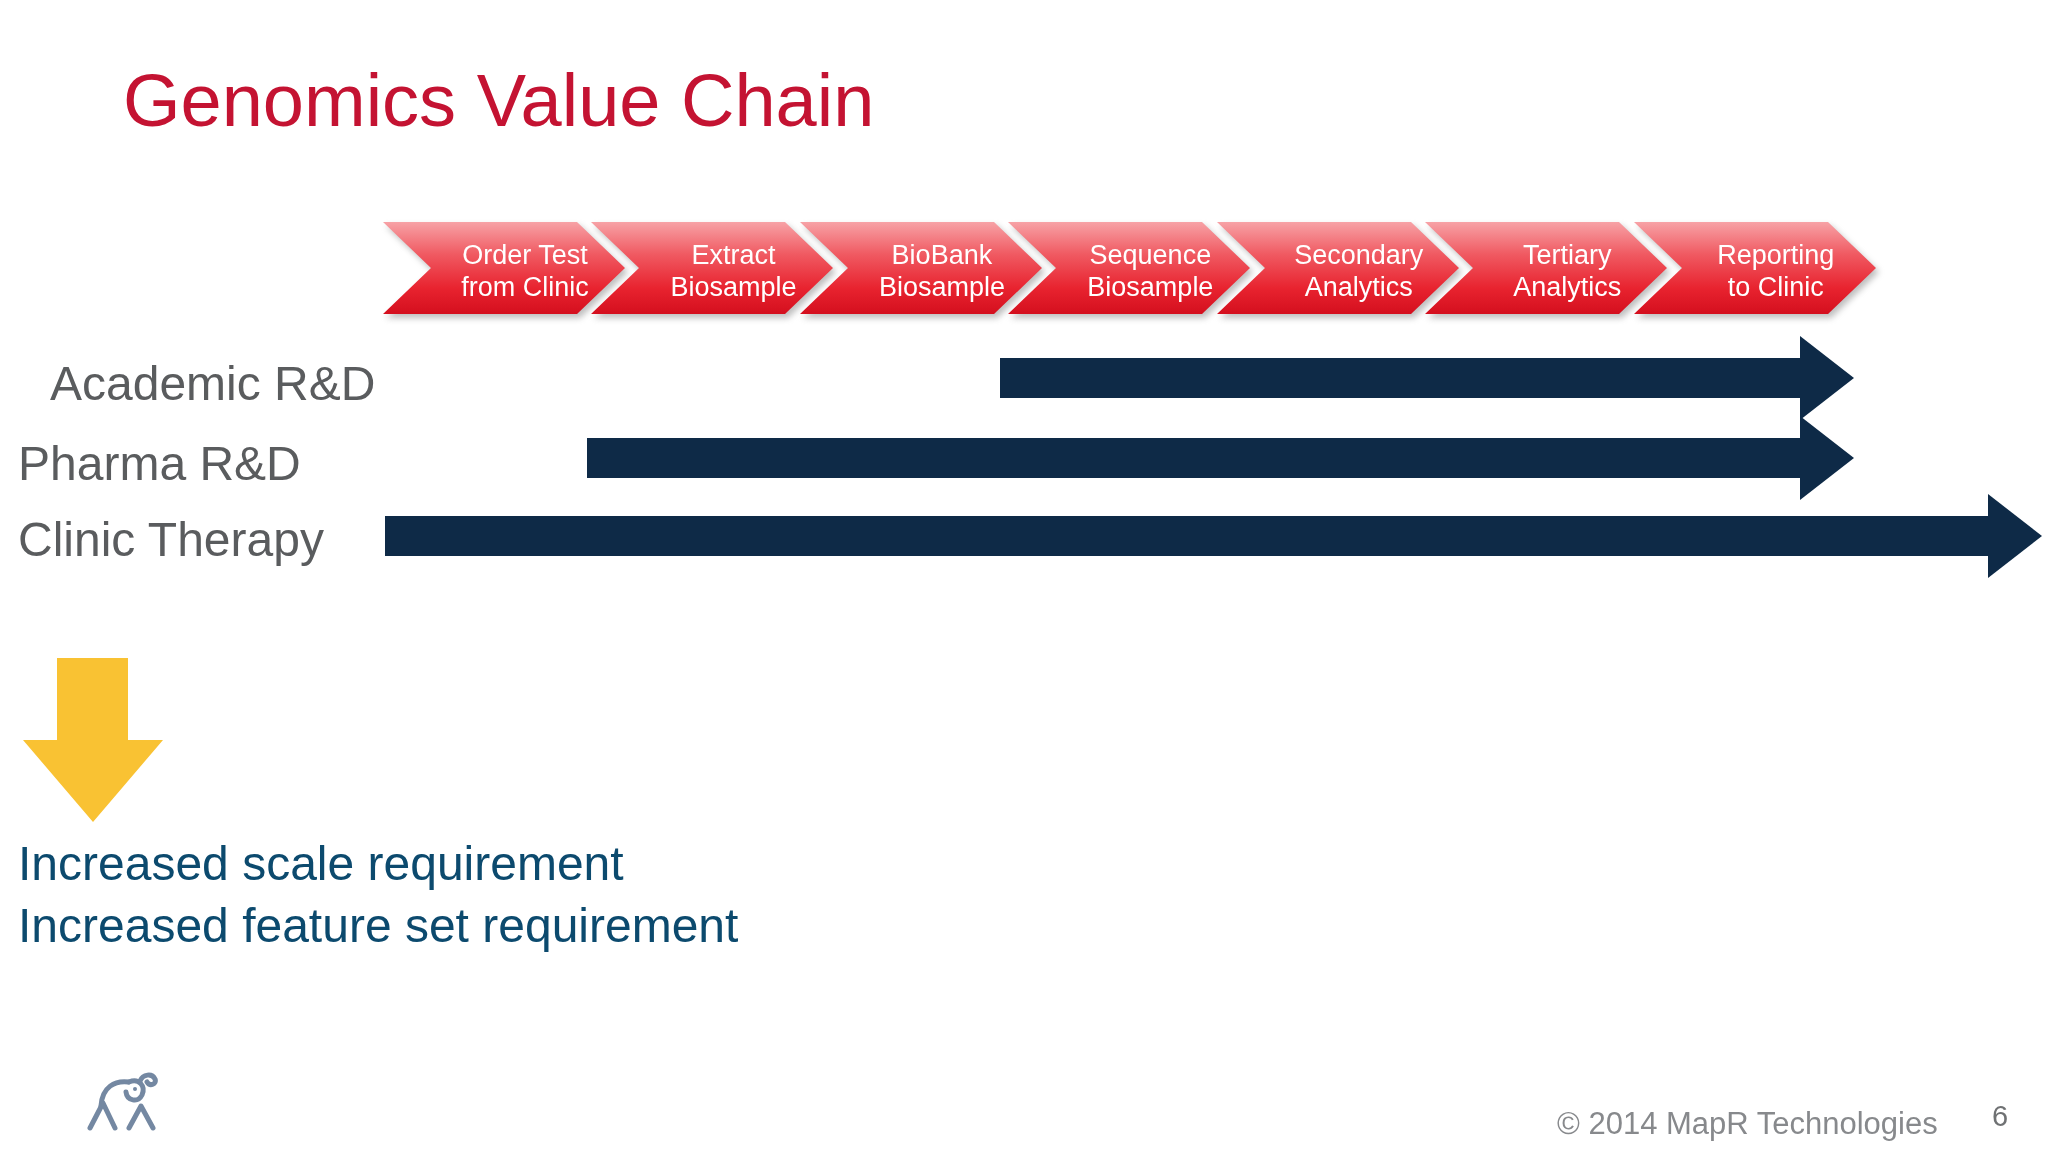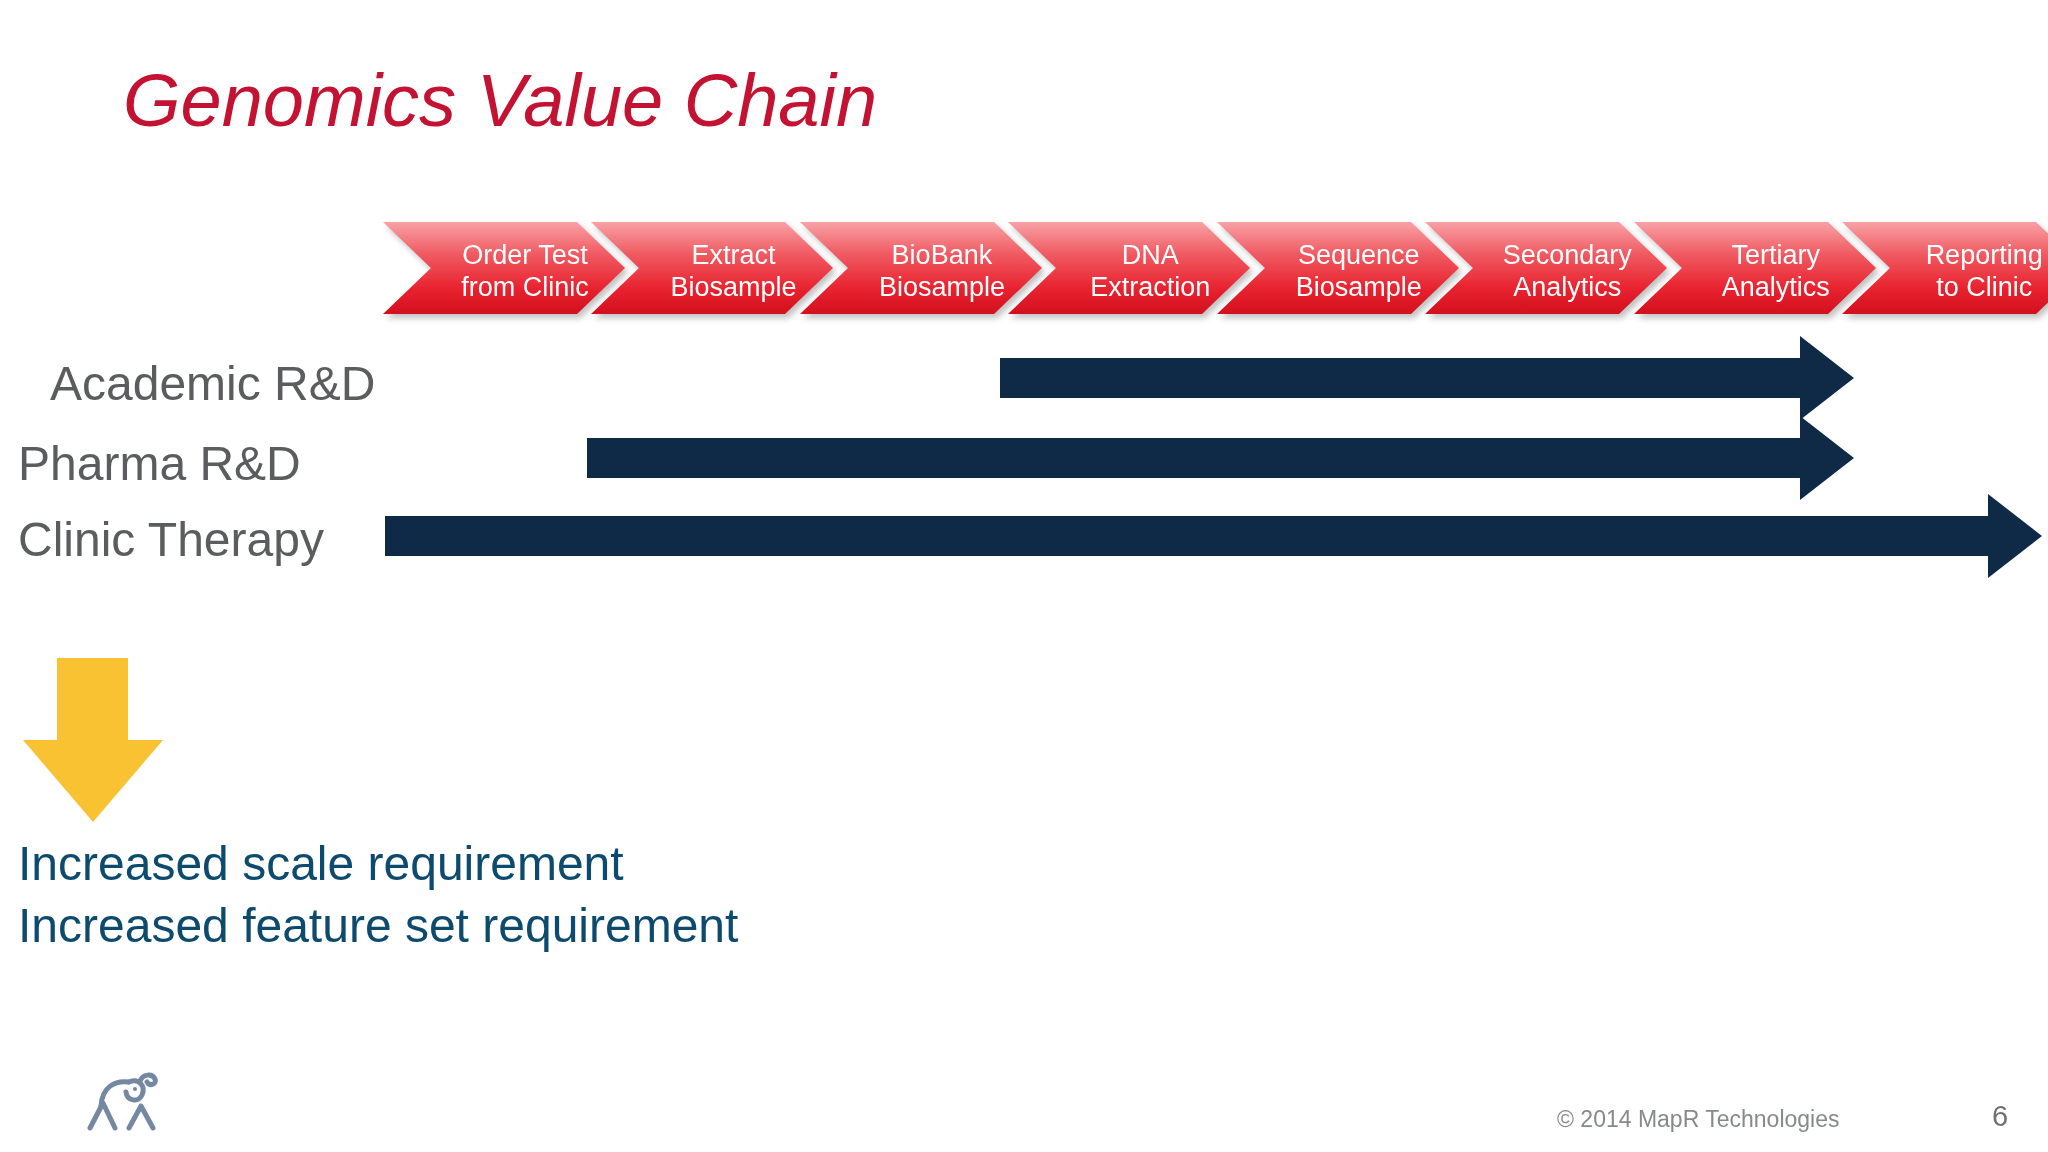--- a/index.html
+++ b/index.html
@@ -1,20 +1,20 @@
 <!DOCTYPE html>
 <html><head>
 <meta charset="utf-8">
 <style>
   html,body{margin:0;padding:0;background:#e9e9e9;}
   .slide{position:relative;width:2048px;height:1152px;background:#ffffff;overflow:hidden;
          font-family:"Liberation Sans", sans-serif;}
 
   .title{position:absolute;left:123px;top:58px;font-size:74px;font-weight:400;
-         color:#c41332;letter-spacing:0;font-style:italic;}
+         color:#c41332;letter-spacing:0;}
 
   
   .chev-band{position:absolute;left:383px;top:222px;height:92px;white-space:nowrap;}
   .chev{position:relative;display:inline-block;width:252px;height:100px;margin-right:-48px;vertical-align:top;}
   .chev svg{position:absolute;left:0;top:0;filter:drop-shadow(3px 4px 3px rgba(110,110,110,.45));}
   .chev-label{position:absolute;left:50px;right:18px;top:0;bottom:0;display:flex;flex-direction:column;
               align-items:center;justify-content:center;color:#ffffff;font-size:27px;line-height:1.18;
               text-align:center;}
 
   
@@ -24,21 +24,21 @@
   .nav-body{position:absolute;height:40px;background:#0e2a47;}
   .nav-head{position:absolute;width:0;height:0;border-top:42px solid transparent;
             border-bottom:42px solid transparent;border-left:54px solid #0e2a47;}
 
   
   .big-down{position:absolute;left:22px;top:658px;}
   .notes{position:absolute;left:18px;top:833px;font-size:48px;line-height:62px;color:#0c4a6e;}
 
   
   .elephant{position:absolute;left:82px;top:1072px;}
-  .copyright{position:absolute;left:1557px;top:1106px;font-size:23px;color:#87898c;}
+  .copyright{position:absolute;left:1557px;top:1106px;font-size:31px;color:#87898c;}
   .brand{position:absolute;left:1820px;top:1143px;font-size:56px;font-weight:700;
          color:#d8232a;letter-spacing:-2px;}
   .pagenum{position:absolute;left:1992px;top:1100px;font-size:29px;color:#6f7173;}
 </style>
 </head>
 <body>
 
 <div class="slide">
 
   <svg width="0" height="0" style="position:absolute" aria-hidden="true">
@@ -79,29 +79,20 @@
     <div class="chev">
       <svg width="252" height="92">
           <polygon points="0,0 194,0 242,46 194,92 0,92 48,46" fill="url(#chevGrad)"></polygon>
         </svg>
       <div class="chev-label">
         <span>BioBank</span>
         <span>Biosample</span>
       </div>
     </div>
 
-    <div class="chev">
-      <svg width="252" height="92">
-          <polygon points="0,0 194,0 242,46 194,92 0,92 48,46" fill="url(#chevGrad)"></polygon>
-        </svg>
-      <div class="chev-label">
-        <span>DNA</span>
-        <span>Extraction</span>
-      </div>
-    </div>
 
     <div class="chev">
       <svg width="252" height="92">
           <polygon points="0,0 194,0 242,46 194,92 0,92 48,46" fill="url(#chevGrad)"></polygon>
         </svg>
       <div class="chev-label">
         <span>Sequence</span>
         <span>Biosample</span>
       </div>
     </div>

